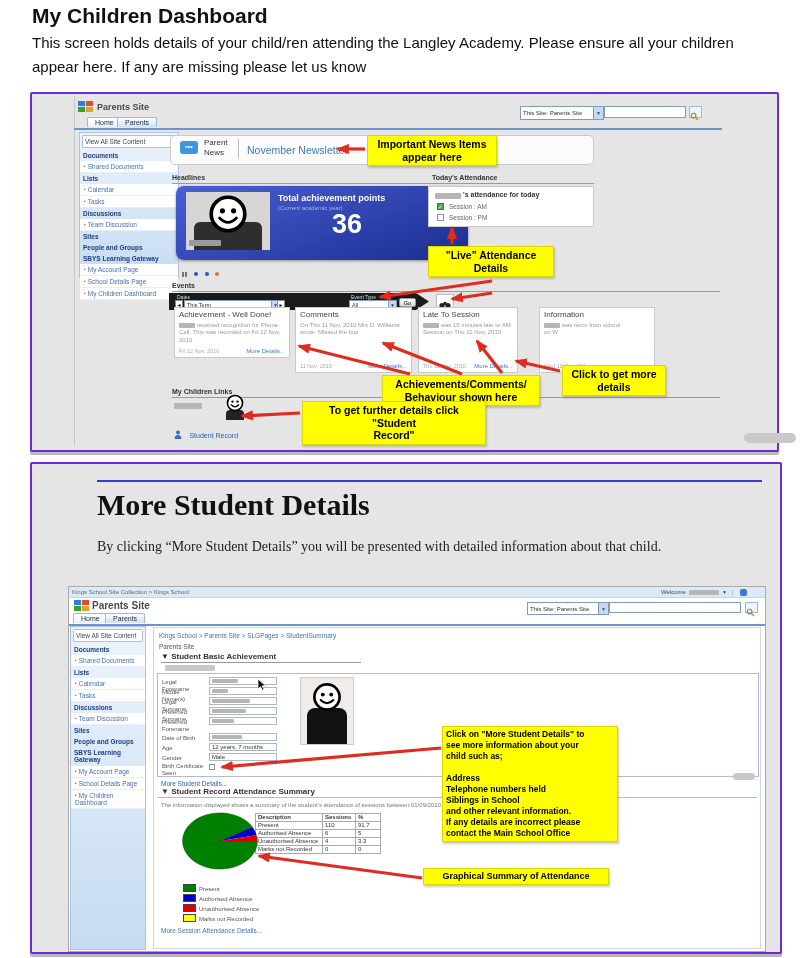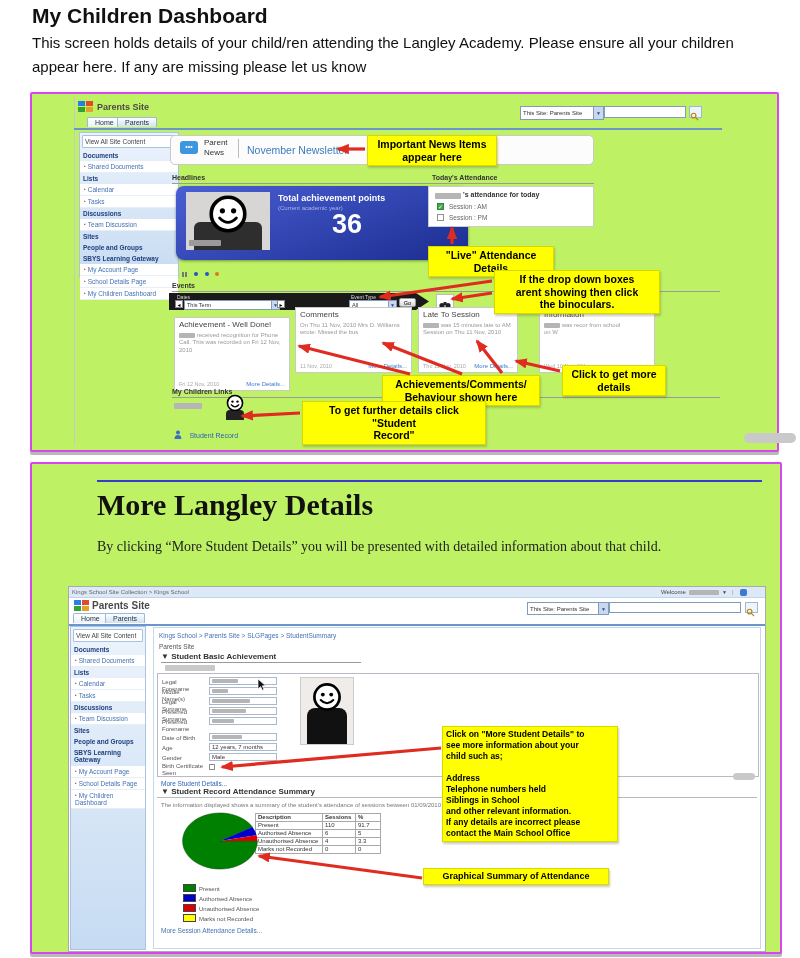--- a/index.html
+++ b/index.html
@@ -1,18 +1,18 @@
 <!DOCTYPE html>
 <html><head>
 <meta charset="utf-8">
 <style>
   html,body{margin:0;padding:0;background:#fff;width:800px;height:958px;overflow:hidden;
     font-family:"Liberation Sans",sans-serif;-webkit-font-smoothing:antialiased;}
   .abs{position:absolute}
-  .fig{position:absolute;background:#bef264;border:2px solid #d946ef;box-shadow:0 3px 0 #b9b9b9;border-radius:2px}
+  .fig{position:absolute;background:#e5e5e5;border:2px solid #6d28d9;box-shadow:0 3px 0 #b9b9b9;border-radius:2px}
   .callout{position:absolute;background:#ffff00;border:1px solid #d8d800;color:#000;font-weight:bold;
     text-align:center;z-index:40;padding:2px 3px;box-shadow:1px 2px 2px rgba(110,110,50,.35);
     font-size:10.5px;line-height:1.2;white-space:pre-line}
   .blob{background:#b5b5b5;border-radius:1px;display:inline-block;vertical-align:middle}
   .hline{position:absolute;height:1px;background:#9a9a9a}
   .vline{position:absolute;width:1px;background:#c9c9c9}
   .link{color:#2a62b8}
   
   .sp-title{position:absolute;font-size:9px;font-weight:bold;color:#4a4a4a}
   .tab{position:absolute;font-size:7px;padding:1px 7px;border:1px solid #9db8d8;border-bottom:none;
@@ -167,21 +167,21 @@
     <span class="abs" style="left:230px;top:5px;width:17px;height:9px;background:linear-gradient(#fefefe,#d9d9d9);border:1px solid #999;font-size:5.5px;text-align:center;line-height:9px;box-sizing:border-box;border-radius:2px">Go</span>
   </div>
   <div class="abs" style="left:404px;top:200px;width:16px;height:12px;border:1px solid #bbb;background:#fff;text-align:center">
     <svg viewBox="0 0 12 8" width="12" height="8">
       <circle cx="3" cy="4.6" r="2.6" fill="#222"></circle>
         <circle cx="9" cy="4.6" r="2.6" fill="#222"></circle>
       <rect x="4.5" y="1" width="3" height="3" fill="#222"></rect>
     </svg>
   </div>
 
-  <div class="card" style="left:142px;top:223px;width:116px;height:74px">
+  <div class="card" style="left:142px;top:213px;width:116px;height:51px">
     <div class="c-title">Achievement - Well Done!</div>
     <div class="c-body" style="height:30px"><span class="blob" style="width:16px;height:5px"></span> <span>received recognition for Phone Call. This was recorded on Fri 12 Nov, 2010</span></div>
     <span class="c-date">Fri 12 Nov, 2010</span>
     <span class="c-more">More Details...</span>
   </div>
   <div class="card" style="left:263px;top:213px;width:117px;height:66px">
     <div class="c-title">Comments</div>
     <div class="c-body" style="height:30px"><span>On Thu 11 Nov, 2010 Mrs D. Williams wrote: Missed the bus</span></div>
     <span class="c-date">11 Nov, 2010</span>
     <span class="c-more">More Details...</span>
@@ -213,23 +213,20 @@
         <path d="M0.6 9 Q0.6 5 4 5 Q7.4 5 7.4 9 Z" fill="#3a6fc4"></path>
     </svg>
     <span class="link" style="font-size:7px;margin-left:3px">Student Record</span>
   </div>
   <div class="pill" style="left:712px;top:339px;width:52px;height:10px"></div>
 
   <div class="callout" style="left:335px;top:41px;width:122px">Important News Items
 appear here</div>
   <div class="callout" style="left:396px;top:152px;width:118px">"Live" Attendance
 Details</div>
-  <div class="callout" style="left:462px;top:176px;width:158px">If the drop down boxes
-arent showing then click
-the binoculars.</div>
   <div class="callout" style="left:350px;top:281px;width:150px">Achievements/Comments/
 Behaviour shown here</div>
   <div class="callout" style="left:530px;top:271px;width:96px">Click to get more
 details</div>
   <div class="callout" style="left:270px;top:307px;width:176px">To get further details click "Student
 Record"</div>
 
   <svg class="ov" width="745" height="356">
     <defs>
         <marker id="ah1" markerWidth="4" markerHeight="3.2" refX="3.4" refY="1.6" orient="auto">
@@ -245,21 +242,21 @@
       <line x1="430" y1="280" x2="351" y2="249" marker-end="url(#ah1)"></line>
       <line x1="470" y1="279" x2="445" y2="247" marker-end="url(#ah1)"></line>
       <line x1="528" y1="277" x2="484" y2="267" marker-end="url(#ah1)"></line>
       <line x1="268" y1="319" x2="210" y2="322" marker-end="url(#ah1)"></line>
     </g>
   </svg>
 </div>
 
 <div class="fig" style="left:30px;top:462px;width:748px;height:488px">
   <div class="abs" style="left:65px;top:16px;width:665px;height:2px;background:#3a3ad0"></div>
-  <div class="abs" style="left:65px;top:24px;font-family:'Liberation Serif',serif;font-size:30px;font-weight:bold;color:#111">More Langley Details</div>
+  <div class="abs" style="left:65px;top:24px;font-family:'Liberation Serif',serif;font-size:30px;font-weight:bold;color:#111">More Student Details</div>
   <div class="abs" style="left:65px;top:72px;width:662px;font-family:'Liberation Serif',serif;font-size:14px;line-height:1.55;color:#222;text-align:justify">By clicking “More Student Details” you will be presented with detailed information about that child.</div>
 
   <div class="abs" style="left:36px;top:122px;width:696px;height:364px;border:1px solid #aaa;background:#fff;overflow:hidden">
 
     <div class="abs" style="left:0;top:0;width:696px;height:10px;background:#dce9f7;border-bottom:1px solid #c2d4ea"></div>
     <span class="abs" style="left:3px;top:2px;font-size:6px;color:#666">Kings School Site Collection &gt; Kings School</span>
     <span class="abs" style="left:592px;top:2px;font-size:6px;color:#444">Welcome</span>
     <span class="blob abs" style="left:620px;top:3px;width:30px;height:5px"></span>
     <span class="abs" style="left:653px;top:2px;font-size:5px;color:#444">▼</span>
     <span class="abs" style="left:663px;top:2px;font-size:6px;color:#999">|</span>

